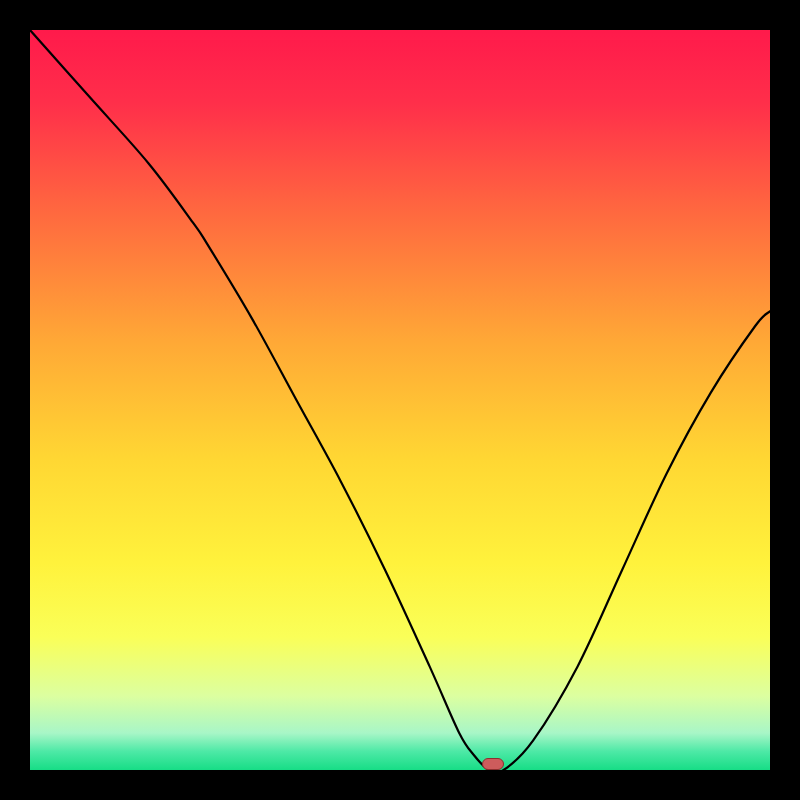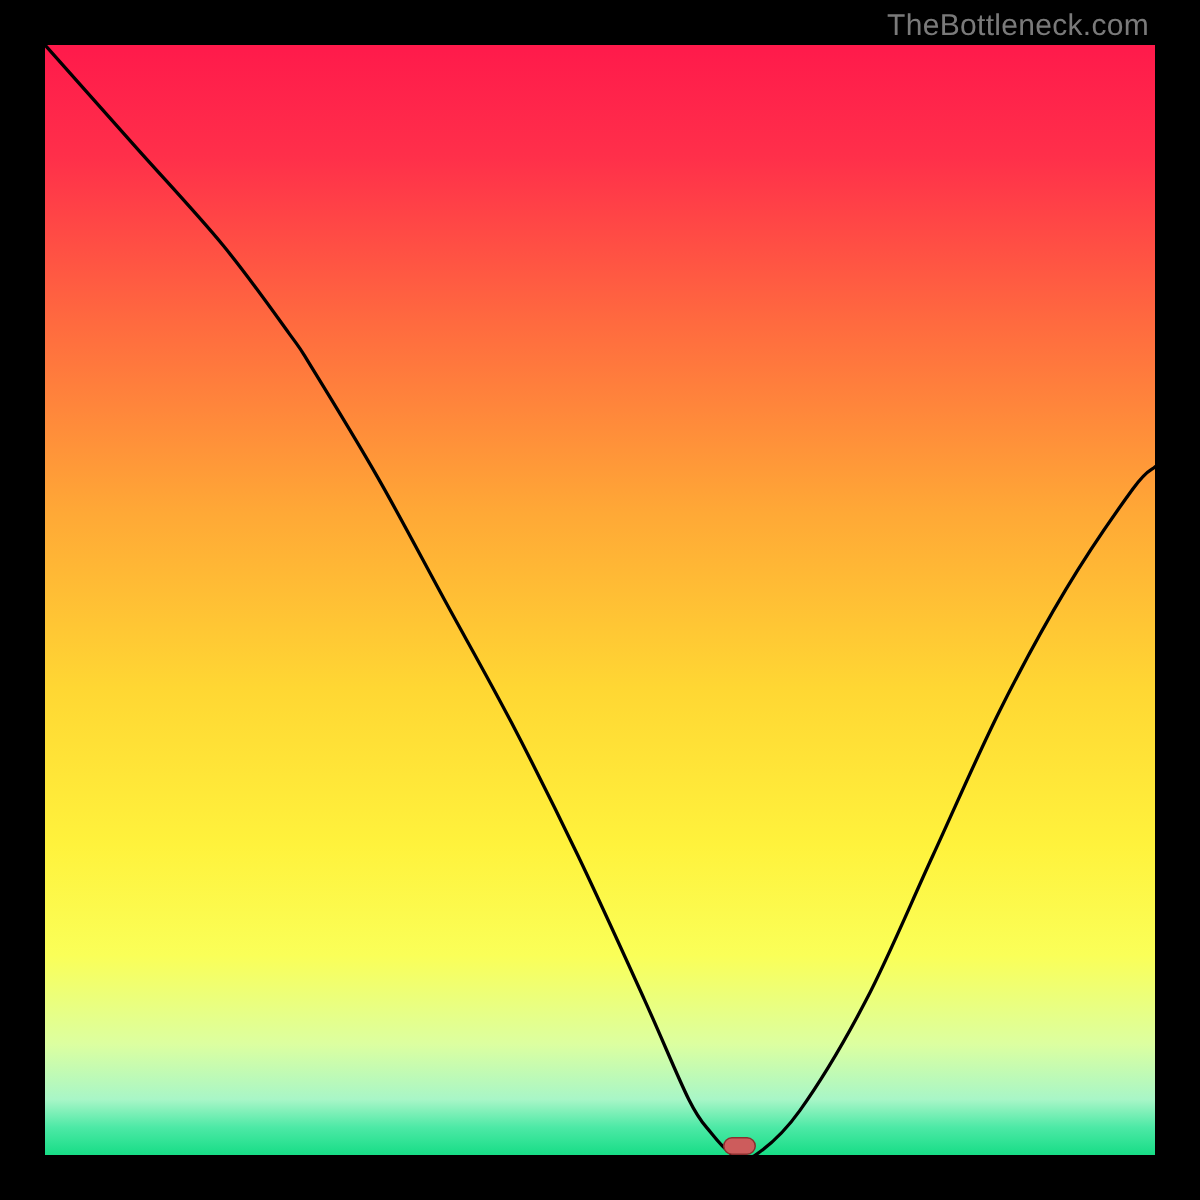--- a/index.html
+++ b/index.html
@@ -54,21 +54,20 @@
     font-size: 20px;
     color: #7a7a7a;
     font-weight: 500;
     letter-spacing: 0.2px;
   }
 </style>
 </head>
 <body>
 
 <div class="frame">
-  <div class="watermark">TheBottleneck.com</div>
   <div class="plot" id="plot">
     <svg class="gradient" id="gradient-svg" viewBox="0 0 740 740" preserveAspectRatio="none">
       <defs>
         <linearGradient id="bg-grad" x1="0" y1="0" x2="0" y2="1">
             <stop offset="0%" stop-color="#ff1a4b"></stop>
             <stop offset="10%" stop-color="#ff2f4a"></stop>
             <stop offset="25%" stop-color="#ff6a3f"></stop>
             <stop offset="42%" stop-color="#ffa836"></stop>
             <stop offset="57.99999999999999%" stop-color="#ffd733"></stop>
             <stop offset="72%" stop-color="#fff23c"></stop>

